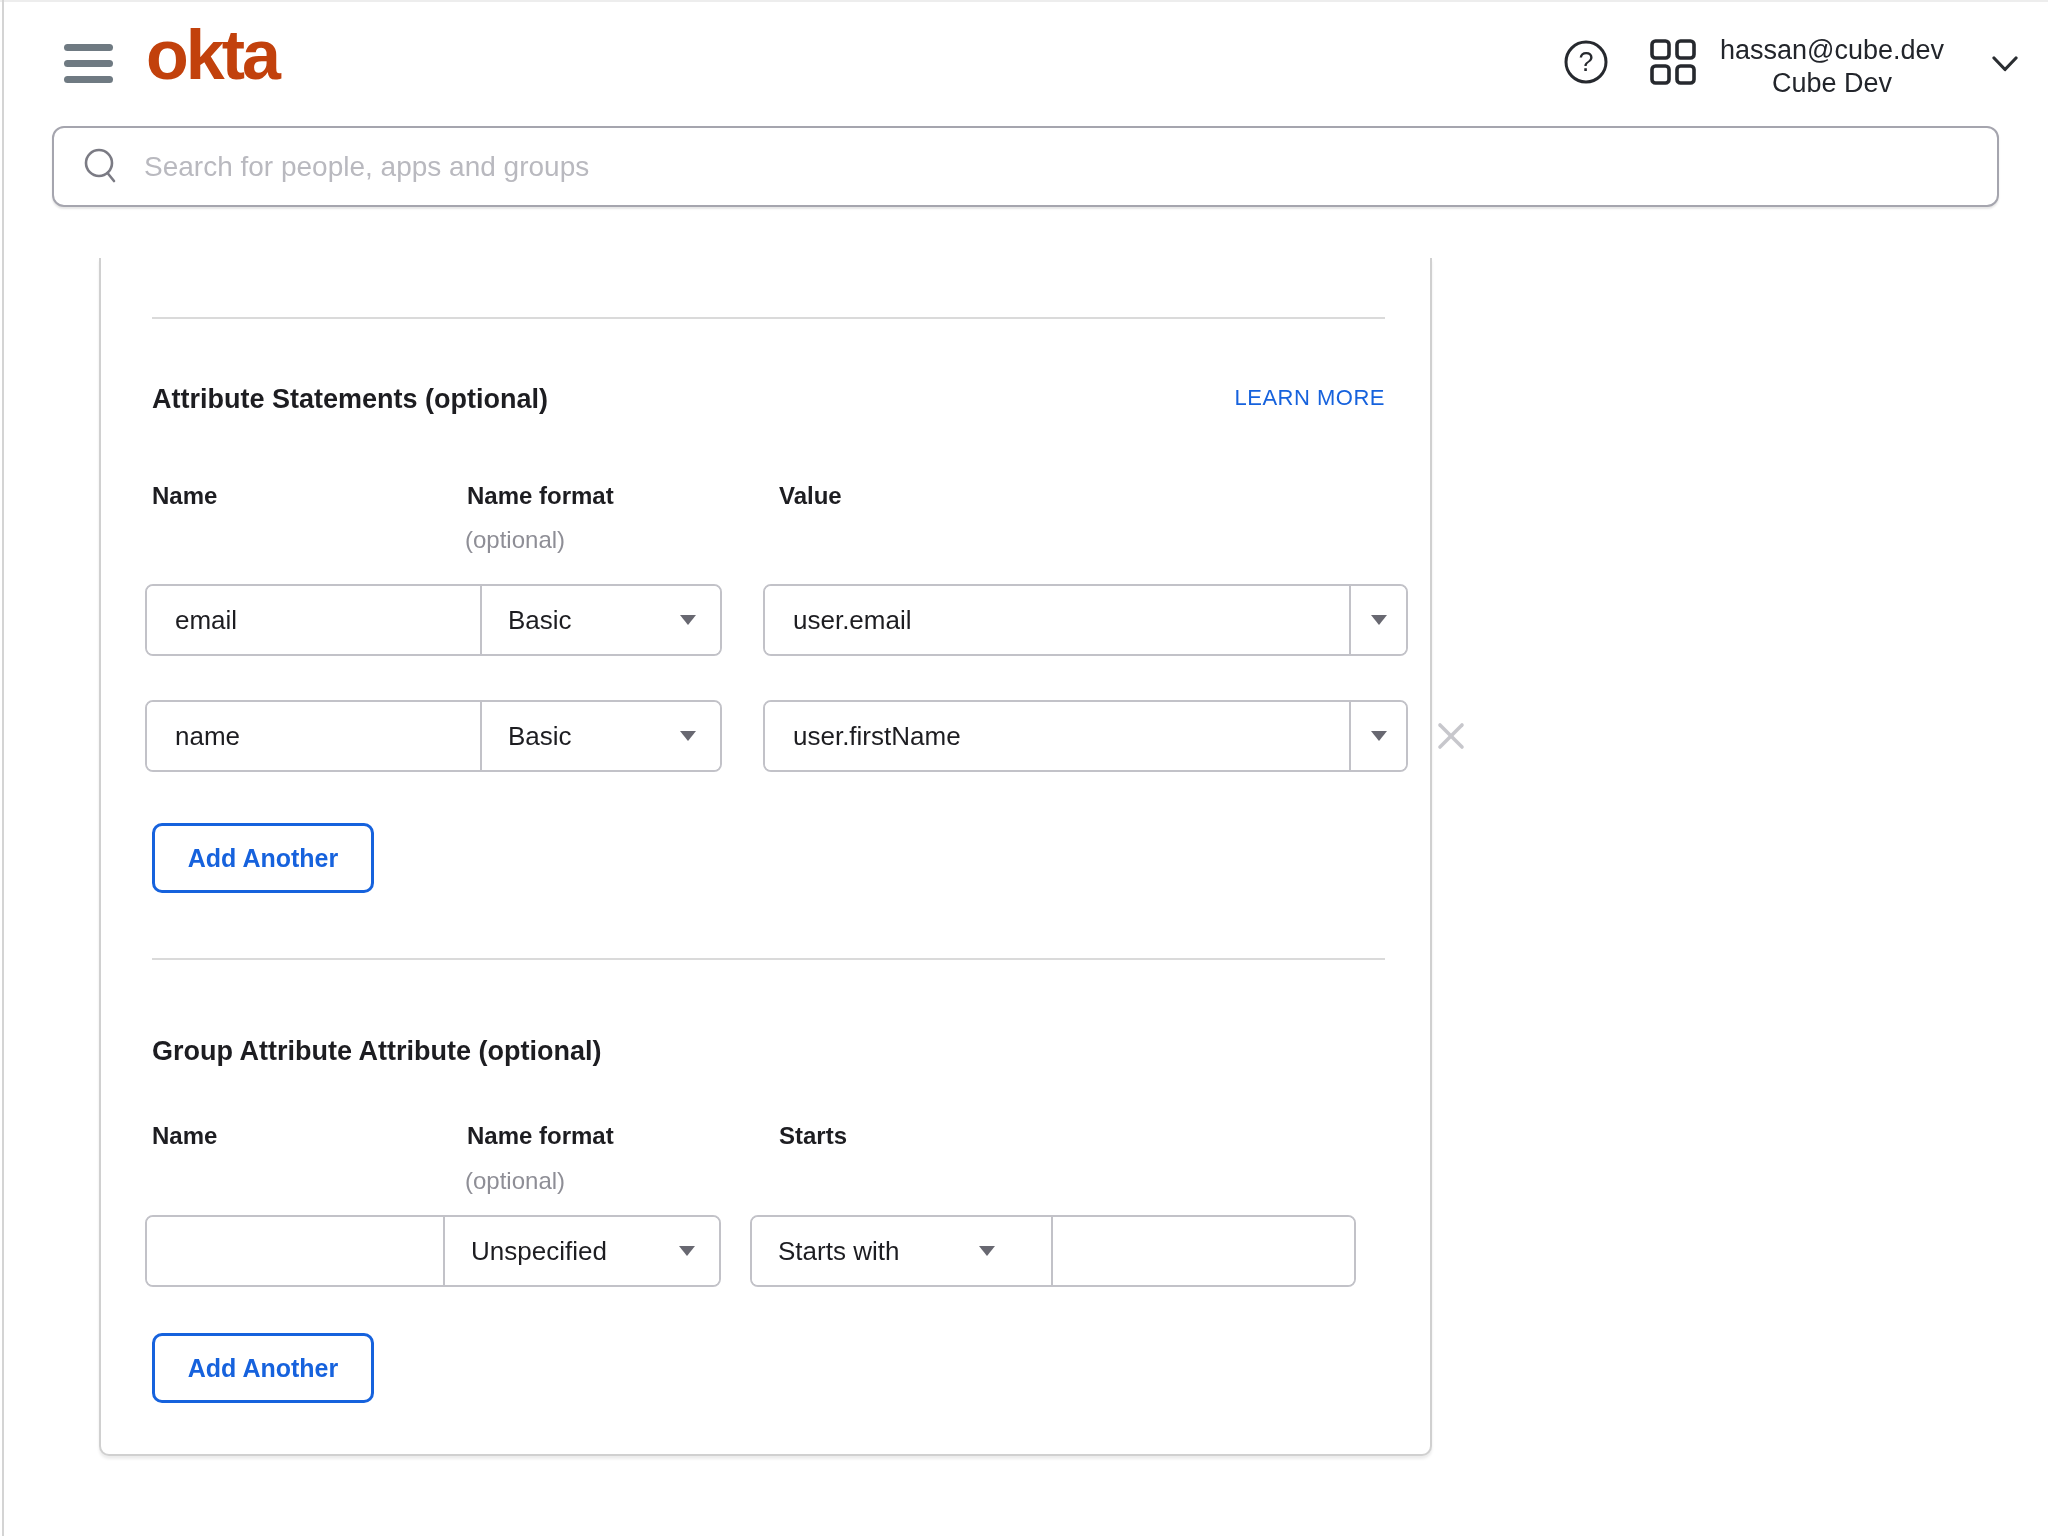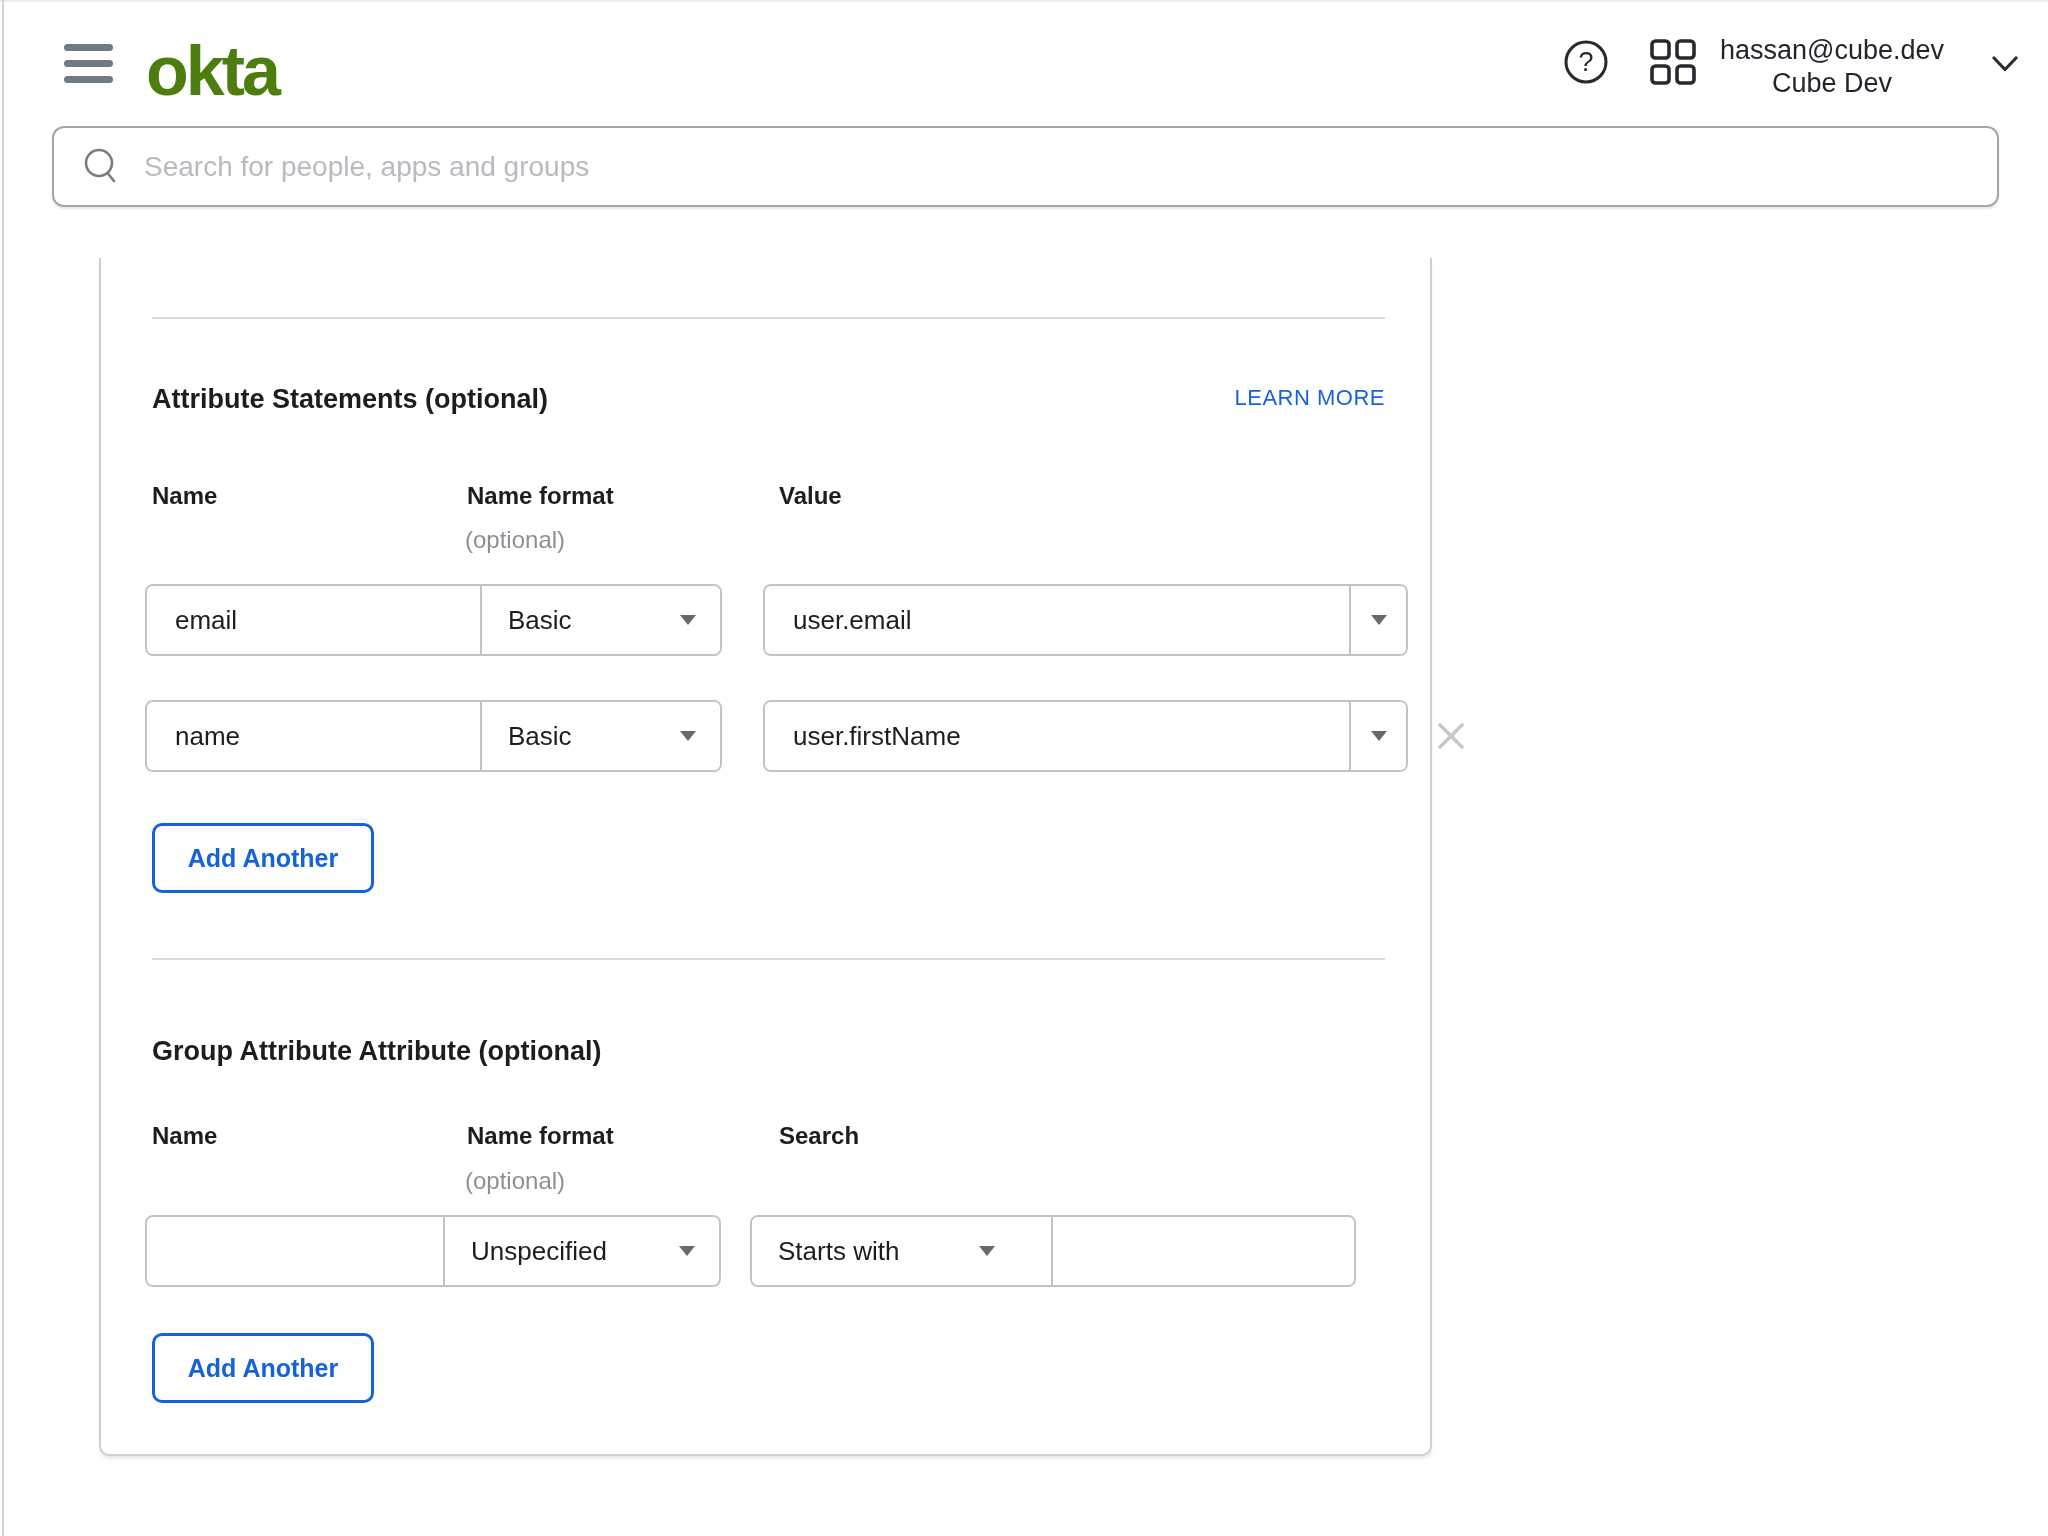--- a/index.html
+++ b/index.html
@@ -11,21 +11,21 @@
   .page { position:absolute; inset:0; background:#fff; }
   .edge-top { position:absolute; left:0; top:0; width:100%; height:2px; background:#ededed; }
   .edge-left { position:absolute; left:2px; top:0; width:2px; height:100%; background:#d4d4d4; }
 
   
   .hamburger { position:absolute; left:64px; top:44px; width:49px; height:39px; cursor:pointer; }
   .hamburger .bar { width:49px; height:7px; border-radius:3.5px; background:#6f7a82; position:absolute; }
   .hamburger .bar:nth-child(1){ top:0; } .hamburger .bar:nth-child(2){ top:16px; } .hamburger .bar:nth-child(3){ top:32px; }
 
   .logo { position:absolute; left:146px; top:16px; font-size:70px; font-weight:700;
-          letter-spacing:-3px; color:#4d7c0f; line-height:78px;margin-top:16px; }
+          letter-spacing:-3px; color:#c2410c; line-height:78px; }
 
   .help-btn  { position:absolute; left:1563px; top:39px; width:46px; height:46px; }
   .apps-btn  { position:absolute; left:1648px; top:37px; width:50px; height:50px; }
   .user-menu { position:absolute; right:104px; top:34px; text-align:center; line-height:33px;
                font-size:27px; color:#22252b; cursor:pointer; }
   .user-menu .org { font-size:27px; }
   .chevron { position:absolute; left:1992px; top:56px; width:26px; height:17px; }
 
   
   .search-box { position:absolute; left:52px; top:126px; width:1947px; height:81px;
@@ -196,21 +196,21 @@
 
     <button class="add-btn" id="add-btn-1">Add Another</button>
 
     <div class="divider" id="divider-2"></div>
 
     <div class="section-title" id="grp-title">Group Attribute Attribute (optional)</div>
 
     <div class="col-h" style="left:51px; top:864px;">Name</div>
     <div class="col-h" style="left:366px; top:864px;">Name format</div>
     <div class="col-note" style="left:364px; top:909px;">(optional)</div>
-    <div class="col-h" style="left:678px; top:864px;">Search</div>
+    <div class="col-h" style="left:678px; top:864px;">Starts</div>
 
     <div class="row" id="grp-row-1">
       <div class="igroup">
         <div class="seg w-grp-name">
           <input type="text" value="" style="">
         </div>
         <div class="seg sel w-grp-format">
           <span class="sel-label">Unspecified</span>
           <span class="tri"></span>
         </div>

